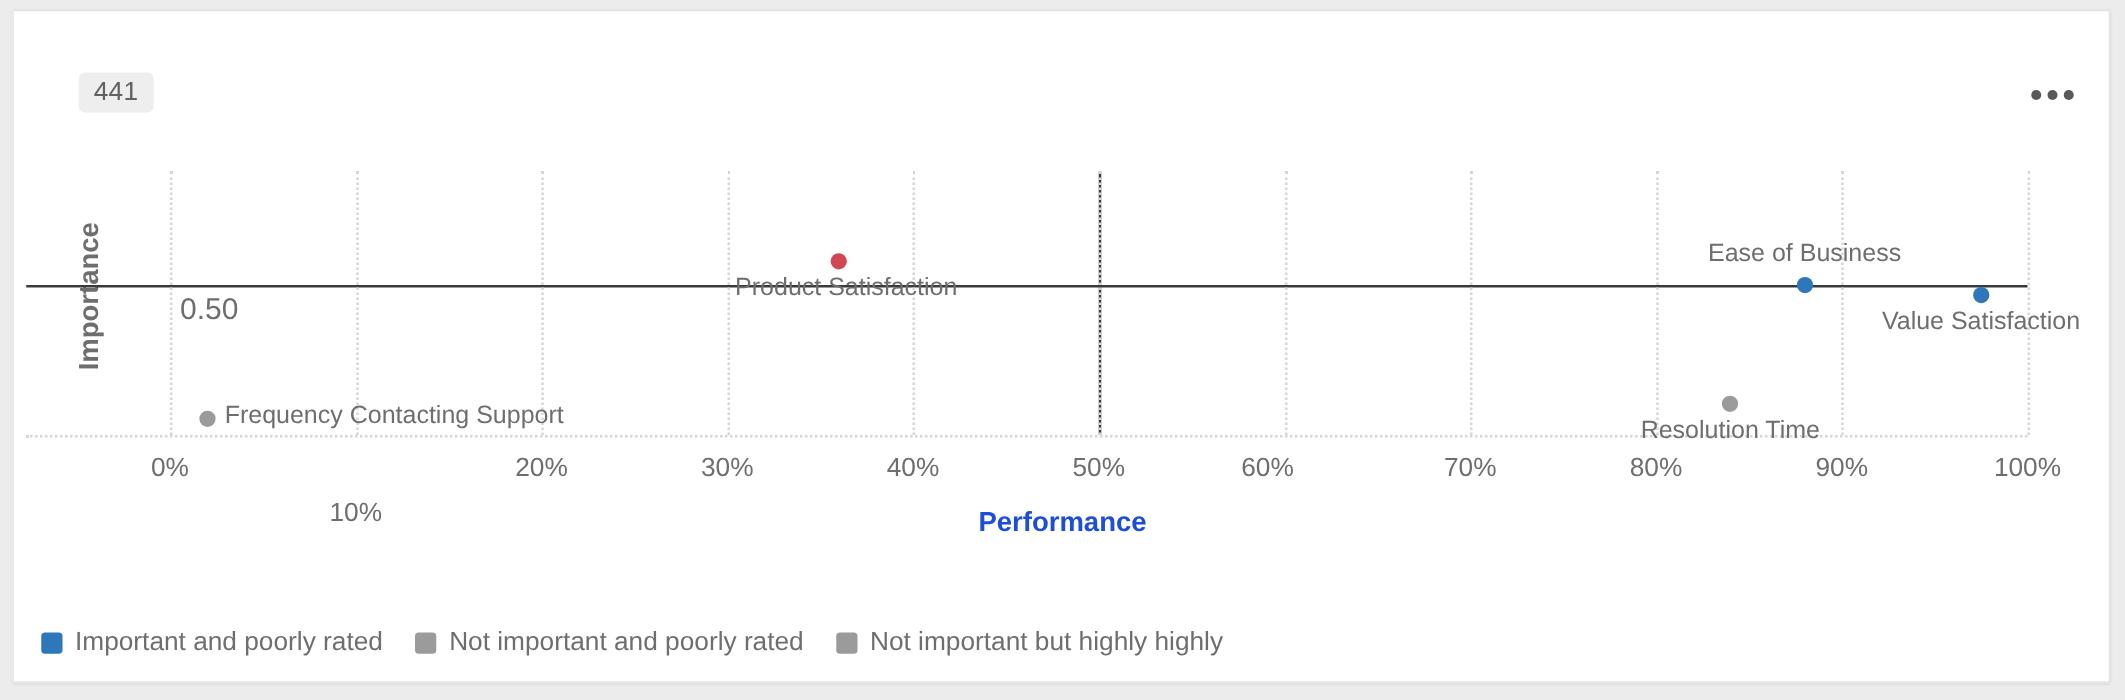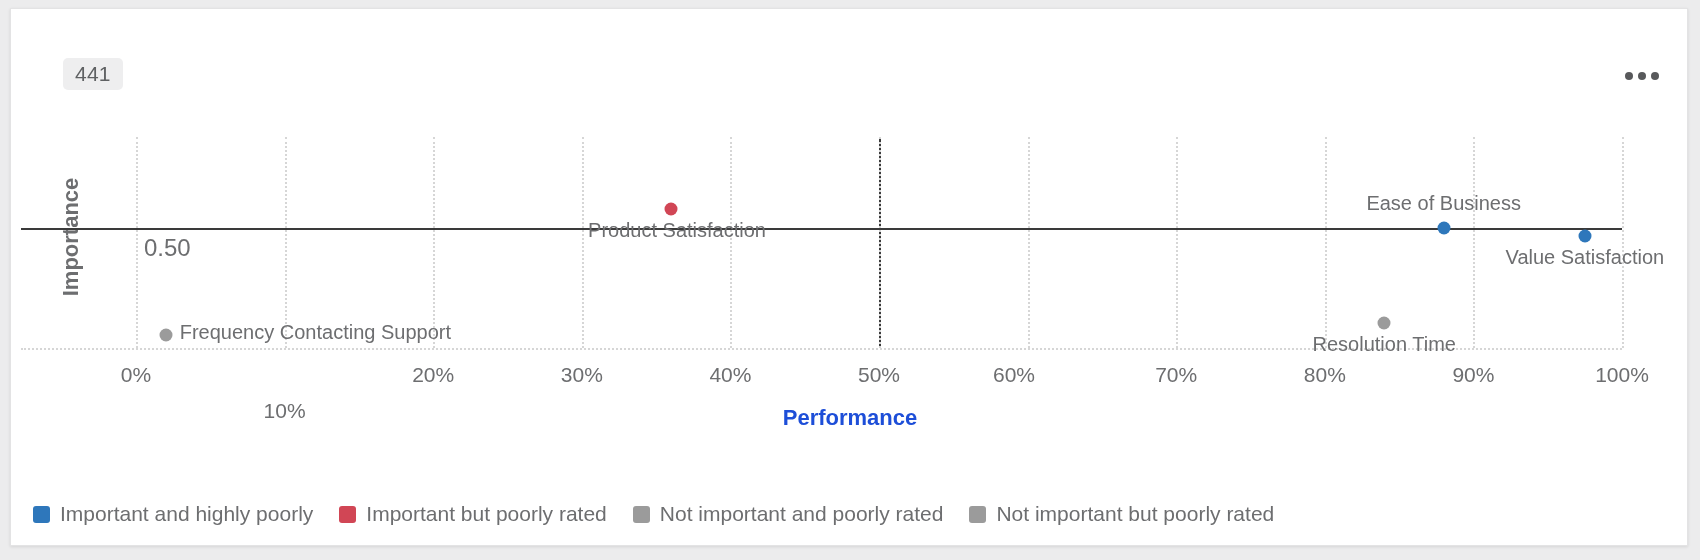--- a/index.html
+++ b/index.html
@@ -261,28 +261,24 @@
       <div class="xtick" style="left: 1003px; text-align: right;">60%</div>
       <div class="xtick" style="left: 1165.2px;">70%</div>
       <div class="xtick" style="left: 1313.8px;">80%</div>
       <div class="xtick" style="left: 1462.4px;">90%</div>
       <div class="xtick" style="left: 1611px;">100%</div>
     </div>
 
   <div class="legend" id="legend">
       <div class="legend-item">
         <span class="legend-swatch" style="background: rgb(46, 119, 187);"></span>
-        <span class="legend-label">Important and highly poorly</span>
-      </div>
-      <div class="legend-item">
-        <span class="legend-swatch" style="background: rgb(209, 70, 85);"></span>
-        <span class="legend-label">Important but poorly rated</span>
+        <span class="legend-label">Important and poorly rated</span>
       </div>
       <div class="legend-item">
         <span class="legend-swatch" style="background: rgb(155, 155, 155);"></span>
         <span class="legend-label">Not important and poorly rated</span>
       </div>
       <div class="legend-item">
         <span class="legend-swatch" style="background: rgb(155, 155, 155);"></span>
-        <span class="legend-label">Not important but poorly rated</span>
+        <span class="legend-label">Not important but highly highly</span>
       </div>
     </div>
 </div>
 
 </body></html>

